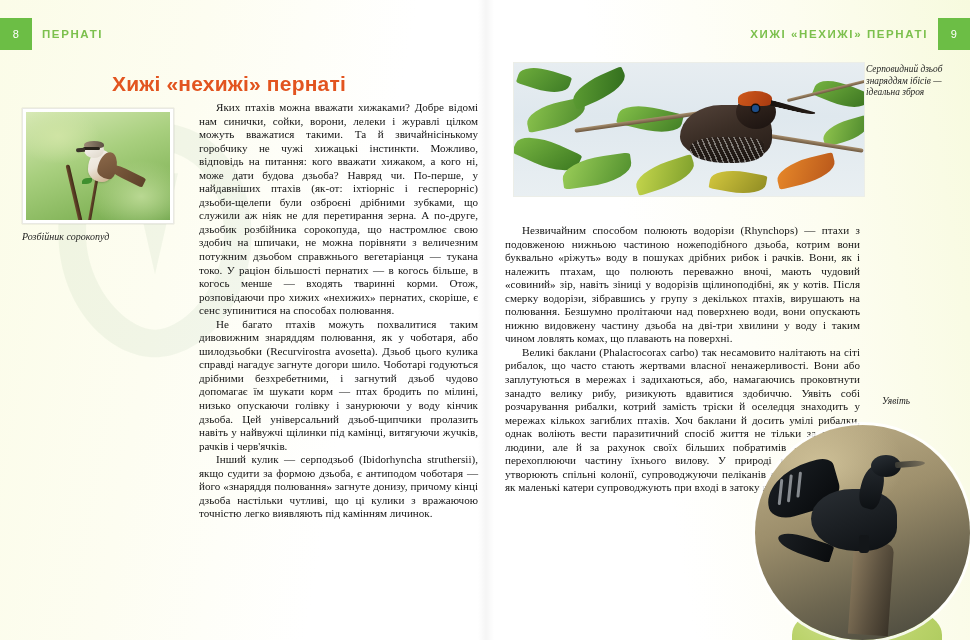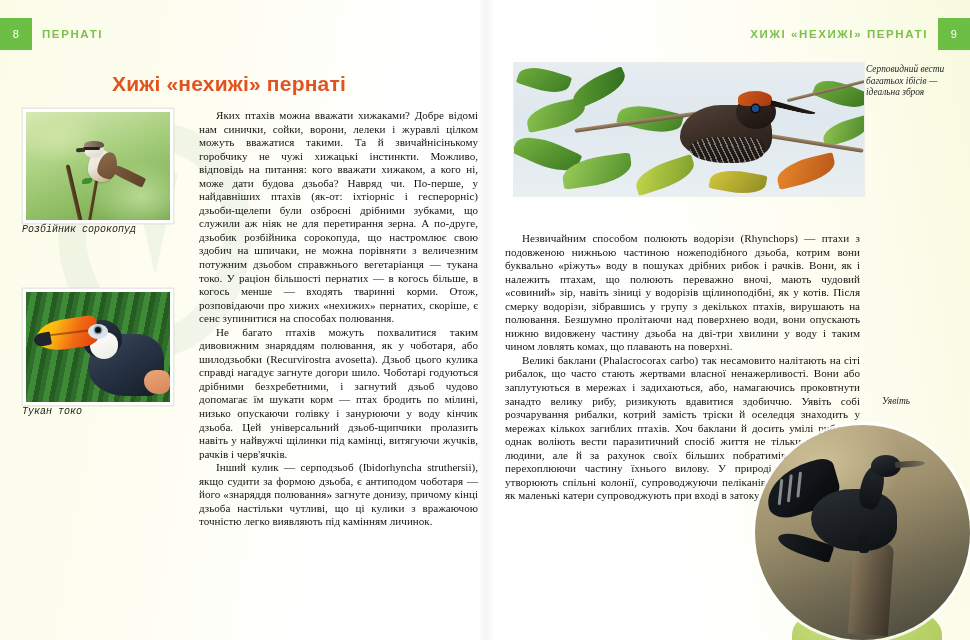--- a/index.html
+++ b/index.html
@@ -68,21 +68,21 @@
   }
 
   
   .col{
     position:absolute;
     font-family:"Liberation Serif", serif;
     font-size:11.1px;
     line-height:13.55px;
     text-align:justify;
     color:#141414;
-    -webkit-hyphens:auto;hyphens:auto;margin-top:8px;
+    -webkit-hyphens:auto;hyphens:auto;
   }
   .col p{margin:0;text-indent:17px;}
   .col-left{
     left:199px;top:101px;width:279px;
   }
   .col-right{
     left:505px;top:224px;width:355px;
   }
 
   
@@ -94,24 +94,25 @@
     padding:3px;
     box-shadow:0 0 1px rgba(0,0,0,.25);
     border:1px solid #e9e9e3;
   }
   .fig .photo{
     display:block;
     position:relative;
     overflow:hidden;
   }
   .cap{
-    font-family:Liberation Mono, monospace;
+    font-family:Liberation Serif, serif;
     font-style:italic;
     font-size:10px;
     color:#1c1c1c;
+    margin-top:7px;
     line-height:12px;
   }
   .cap-right{
     position:absolute;
     font-family:"Liberation Serif", serif;
     font-style:italic;
     font-size:9.4px;
     line-height:11.6px;
     color:#1c1c1c;
   }
@@ -467,36 +468,20 @@
           <div class="shrike-bird sh-wing"></div>
           <div class="shrike-bird sh-head"></div>
           <div class="shrike-bird sh-cap"></div>
           <div class="shrike-bird sh-mask"></div>
           <div class="shrike-bird sh-beak"></div>
         </div>
       </div>
       <div class="cap">Розбійник сорокопуд</div>
     </div>
 
-    <div class="fig" style="left:22px;top:288px;">
-      <div class="frame">
-        <div class="photo photo-toucan">
-          <div class="tc tc-body"></div>
-          <div class="tc tc-belly"></div>
-          <div class="tc tc-head"></div>
-          <div class="tc tc-bib"></div>
-          <div class="tc tc-bill"></div>
-          <div class="tc tc-bill-line"></div>
-          <div class="tc tc-bill-tip"></div>
-          <div class="tc tc-eyepatch"></div>
-          <div class="tc tc-eye"></div>
-        </div>
-      </div>
-      <div class="cap">Тукан токо</div>
-    </div>
 
 
     <div class="col col-left">
       <p>Яких птахів можна вважати хижаками? Добре відомі нам синички, сойки, ворони, лелеки і журавлі цілком можуть вважатися такими. Та й звичайнісінькому горобчику не чужі хижацькі інстинкти. Можливо, відповідь на питання: кого вважати хижаком, а кого ні, може дати будова дзьоба? Навряд чи. По-перше, у найдавніших птахів (як-от: іхтіорніс і гесперорніс) дзьоби-щелепи були озброєні дрібними зубками, що служили аж ніяк не для перетирання зерна. А по-друге, дзьобик розбійника сорокопуда, що настромлює свою здобич на шпичаки, не можна порівняти з величезним потужним дзьобом справжнього вегетаріанця — тукана токо. У раціон більшості пернатих — в когось більше, в когось менше — входять тваринні корми. Отож, розповідаючи про хижих «нехижих» пернатих, скоріше, є сенс зупинитися на способах полювання.</p>
       <p>Не багато птахів можуть похвалитися таким дивовижним знаряддям полювання, як у чоботаря, або шилодзьобки (Recurvirostra avosetta). Дзьоб цього кулика справді нагадує загнуте догори шило. Чоботарі годуються дрібними безхребетними, і загнутий дзьоб чудово допомагає їм шукати корм — птах бродить по мілині, низько опускаючи голівку і занурюючи у воду кінчик дзьоба. Цей універсальний дзьоб-щипчики пролазить навіть у найвужчі щілинки під камінці, витягуючи жучків, рачків і черв'ячків.</p>
       <p>Інший кулик — серподзьоб (Ibidorhyncha struthersii), якщо судити за формою дзьоба, є антиподом чоботаря — його «знаряддя полювання» загнуте донизу, причому кінці дзьоба настільки чутливі, що ці кулики з вражаючою точністю легко виявляють під камінням личинок.</p>
     </div>
   </div>
 
   <div class="page-right">
@@ -527,21 +512,21 @@
     <div class="rb rb-branch" style="left:272px;top:26px;width:84px;height:3px;transform:rotate(-14deg);"></div>
 
     <div class="rb rb-body"></div>
     <div class="rb rb-scale"></div>
     <div class="rb rb-head"></div>
     <div class="rb rb-crown"></div>
     <div class="rb rb-eye"></div>
     <div class="rb rb-bill"></div>
   </div>
 
-  <div class="cap-right" style="left:866px;top:64px;width:96px;">Серповидний вести багатьох ібісів — ідеальна зброя</div>
+  <div class="cap-right" style="left:866px;top:64px;width:96px;">Серповидний дзьоб знаряддям ібісів — ідеальна зброя</div>
 
   <div class="col col-right">
     <p>Незвичайним способом полюють водорізи (Rhynchops) — птахи з подовженою нижньою частиною ножеподібного дзьоба, котрим вони буквально «ріжуть» воду в пошуках дрібних рибок і рачків. Вони, як і належить птахам, що полюють переважно вночі, мають чудовий «совиний» зір, навіть зіниці у водорізів щілиноподібні, як у котів. Після смерку водорізи, зібравшись у групу з декількох птахів, вирушають на полювання. Безшумно пролітаючи над поверхнею води, вони опускають нижню видовжену частину дзьоба на дві-три хвилини у воду і таким чином ловлять комах, що плавають на поверхні.</p>
     <p style="width:100%;">Великі баклани (Phalacrocorax carbo) так несамовито налітають на сіті рибалок, що часто стають жертвами власної ненажерливості. Вони або заплутуються в мережах і задихаються, або, намагаючись проковтнути занадто велику рибу, ризикують вдавитися здобиччю. Уявіть собі розчарування рибалки, котрий замість тріски й оселедця знаходить у мережах кількох загиблих птахів. Хоч баклани й досить умілі рибалки, однак воліють вести паразитичний спосіб життя не тільки за рахунок людини, але й за рахунок своїх більших побратимів — пеліканів, перехоплюючи частину їхнього вилову. У природі ці птахи часто утворюють спільні колонії, супроводжуючи пеліканів під час риболовлі, як маленькі катери супроводжують при вході в затоку великі крейсери.</p>
   </div>
 
   <div class="cap-right" style="left:882px;top:396px;">Уявіть</div>
 
   <div class="green-blob"></div>
 

